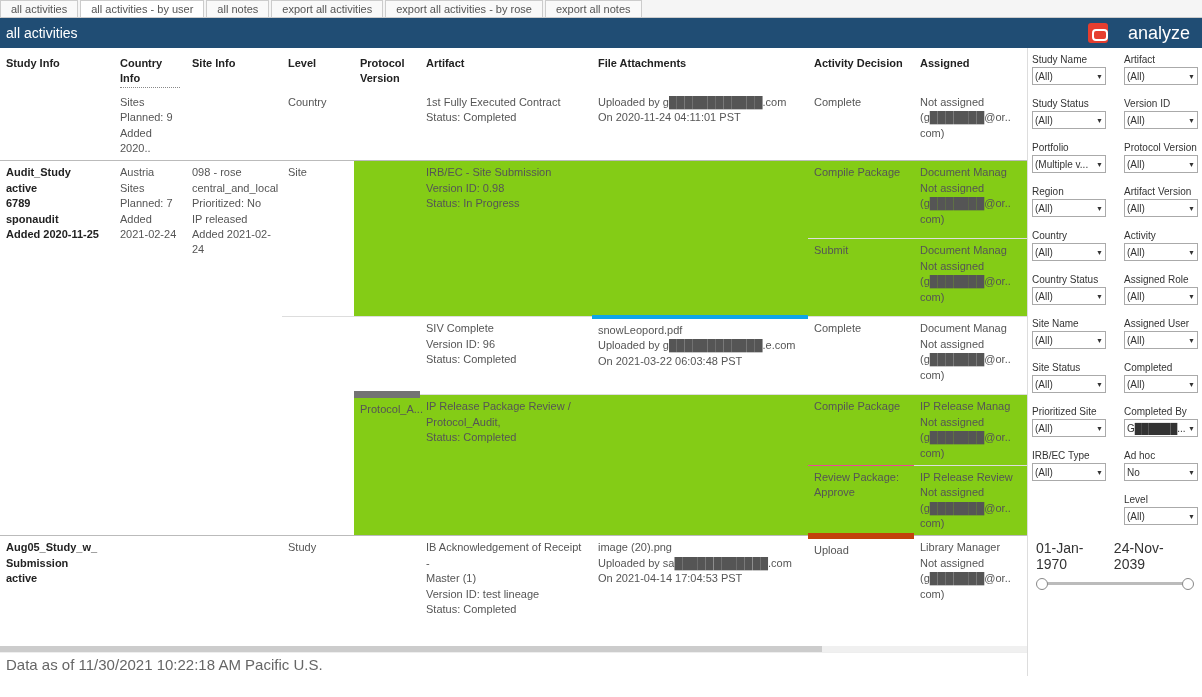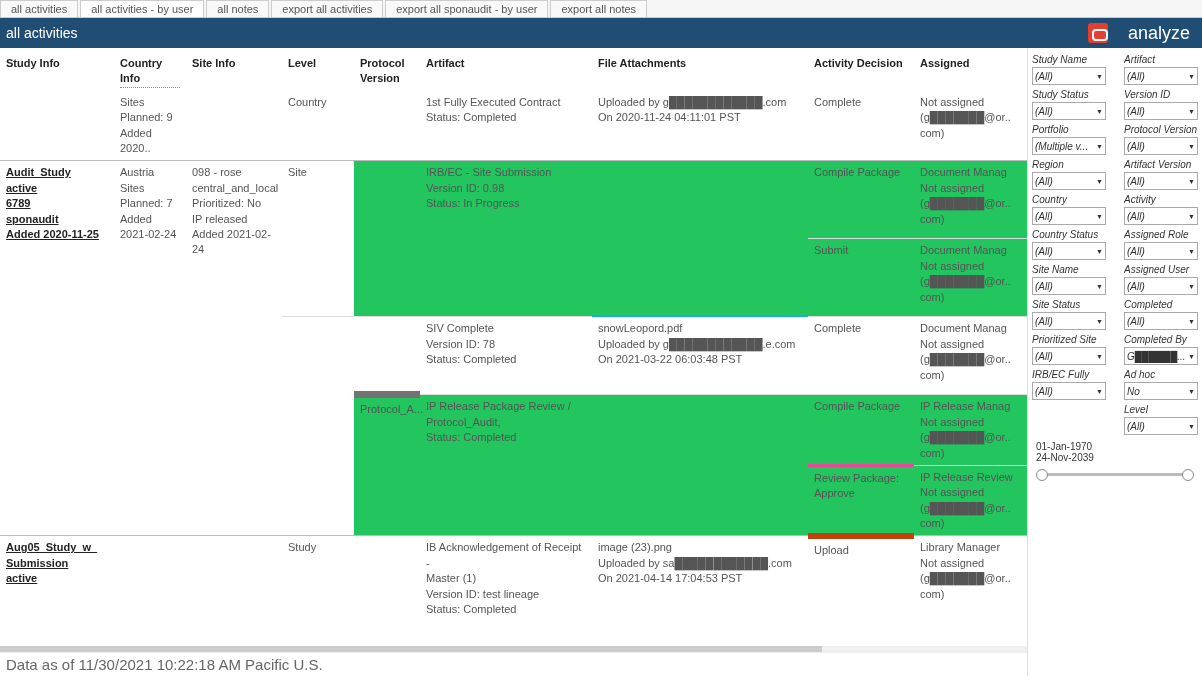--- a/index.html
+++ b/index.html
@@ -17,48 +17,48 @@
     .brand-text { color: #fff; font-size: 18px; font-weight: 300; }
     
     .main { display: flex; height: 628px; }
     .table-area { flex: 1; overflow: hidden; position: relative; }
     .filter-panel { width: 175px; border-left: 1px solid #ddd; padding: 6px 4px; background: #fff; overflow-y: auto; font-size: 11px; }
     
     .data-table { width: 100%; border-collapse: collapse; font-size: 11px; color: #555; table-layout: fixed; }
     .data-table td { padding: 4px 6px; vertical-align: top; line-height: 1.4; }
     .data-table .hdr td { font-weight: bold; color: #222; border-bottom: 1px solid transparent; padding-top: 8px; padding-bottom: 2px; }
     .data-table .group-sep td { border-top: 1px solid #bbb; }
-    .shade { background: #22c55e; }
-    .bold { font-weight: bold; color: #222; text-decoration: underline; }
+    .shade { background: #84cc16; }
+    .bold { font-weight: bold; color: #222; }
     .dotted { border-bottom: 1px dotted #888; display: inline-block; }
     
-    .filter-row { display: flex; gap: 18px; margin-bottom: 4px; font-style: italic; }
+    .filter-row { display: flex; gap: 18px; margin-bottom: 13px; }
     .filter-col { flex: 1; min-width: 0; }
     .filter-label { font-size: 10px; color: #333; margin-bottom: 2px; white-space: nowrap; overflow: hidden; }
     .filter-select { width: 100%; height: 18px; font-size: 10px; border: 1px solid #aaa; background: #fff; padding: 0 2px; display: flex; align-items: center; justify-content: space-between; cursor: pointer; }
     .filter-select::after { content: '▼'; font-size: 7px; color: #333; }
     
-    .date-range { display: flex; justify-content: space-between; font-size: 10px; color: #333; padding: 2px 4px; flex-direction: column; }
+    .date-range { display: flex; justify-content: space-between; font-size: 14px; color: #333; padding: 2px 4px; }
     .slider { position: relative; height: 16px; margin: 2px 4px; }
     .slider-track { position: absolute; top: 6px; left: 8px; right: 8px; height: 3px; background: #bbb; border-radius: 2px; }
     .slider-thumb { position: absolute; top: 2px; width: 12px; height: 12px; background: #fff; border: 1px solid #888; border-radius: 50%; }
     
     .footer { position: absolute; bottom: 0; left: 0; font-size: 15px; color: #666; padding: 3px 6px; background: #fff; border-top: 1px solid #eee; width:100%}
     .hscroll { position:absolute; bottom:18px; left:0; right:0; height:12px; background:#f0f0f0; }
     .hscroll-thumb { position:absolute; left:0; width:80%; height:100%; background:#ccc; }
   </style>
 </head>
 <body>
 
 <div class="tabbar">
   <div class="tab">all activities</div>
   <div class="tab active">all activities - by user</div>
   <div class="tab">all notes</div>
   <div class="tab">export all activities</div>
-  <div class="tab">export all sponaudit - by user</div>
+  <div class="tab">export all activities - by rose</div>
   <div class="tab">export all notes</div>
 </div>
 
 <div class="header">
   <div class="header-title">all activities</div>
   <div class="brand">
     <div class="brand-logo"></div>
     <div class="brand-text">analyze</div>
   </div>
 </div>
@@ -161,24 +161,24 @@
               <div>Not assigned</div>
               <div>(g███████@or..</div>
               <div>com)</div>
             </td>
       </tr>
       <tr>
         <td rowspan="2" style="border-top:1px solid #ddd"></td>
         <td style="border-top:1px solid #ddd"></td>
         <td style="border-top:1px solid #ddd">
               <div>SIV Complete</div>
-              <div>Version ID: 78</div>
+              <div>Version ID: 96</div>
               <div>Status: Completed</div>
             </td>
-        <td style="border-top:1px solid #0ea5e9">
+        <td style="border-top:4px solid #0ea5e9">
               <div>snowLeopord.pdf</div>
               <div>Uploaded by g████████████.e.com</div>
               <div>On 2021-03-22 06:03:48 PST</div>
             </td>
         <td style="border-top:1px solid #ddd;height:78px">Complete</td>
         <td style="border-top:1px solid #ddd">
               <div>Document Manag</div>
               <div>Not assigned</div>
               <div>(g███████@or..</div>
               <div>com)</div>
@@ -199,21 +199,21 @@
               <div>(g███████@or..</div>
               <div>com)</div>
             </td>
       </tr>
       <tr>
         <td></td>
             <td></td>
             <td></td>
             <td></td>
             <td class="shade"></td>
-        <td class="shade" style="border-top:3px solid #ec4899;height:70px">Review Package: Approve</td>
+        <td class="shade" style="border-top:1px solid #ec4899;height:70px">Review Package: Approve</td>
         <td class="shade" style="border-top:1px solid #ddd">
               <div>IP Release Review</div>
               <div>Not assigned</div>
               <div>(g███████@or..</div>
               <div>com)</div>
             </td>
       </tr>
 
       <tr class="group-sep">
         <td class="bold" style="border-top:1px solid #bbb">
@@ -225,21 +225,21 @@
         <td style="border-top:1px solid #bbb"></td>
         <td style="border-top:1px solid #bbb">Study</td>
         <td style="border-top:1px solid #bbb"></td>
         <td style="border-top:1px solid #bbb">
               <div>IB Acknowledgement of Receipt -</div>
               <div>Master (1)</div>
               <div>Version ID: test lineage</div>
               <div>Status: Completed</div>
             </td>
         <td style="border-top:1px solid #bbb">
-              <div>image (23).png</div>
+              <div>image (20).png</div>
               <div>Uploaded by sa████████████.com</div>
               <div>On 2021-04-14 17:04:53 PST</div>
             </td>
         <td style="border-top:6px solid #c2410c">Upload</td>
         <td style="border-top:1px solid #bbb">
               <div>Library Manager</div>
               <div>Not assigned</div>
               <div>(g███████@or..</div>
               <div>com)</div>
             </td>
@@ -374,21 +374,21 @@
         </div>
       <div class="filter-col">
           <div class="filter-label">Completed By</div>
           <div class="filter-select">
             <span>G██████...</span>
           </div>
         </div>
     </div>
     <div class="filter-row">
       <div class="filter-col">
-          <div class="filter-label">IRB/EC Fully</div>
+          <div class="filter-label">IRB/EC Type</div>
           <div class="filter-select">
             <span>(All)</span>
           </div>
         </div>
       <div class="filter-col">
           <div class="filter-label">Ad hoc</div>
           <div class="filter-select">
             <span>No</span>
           </div>
         </div>

